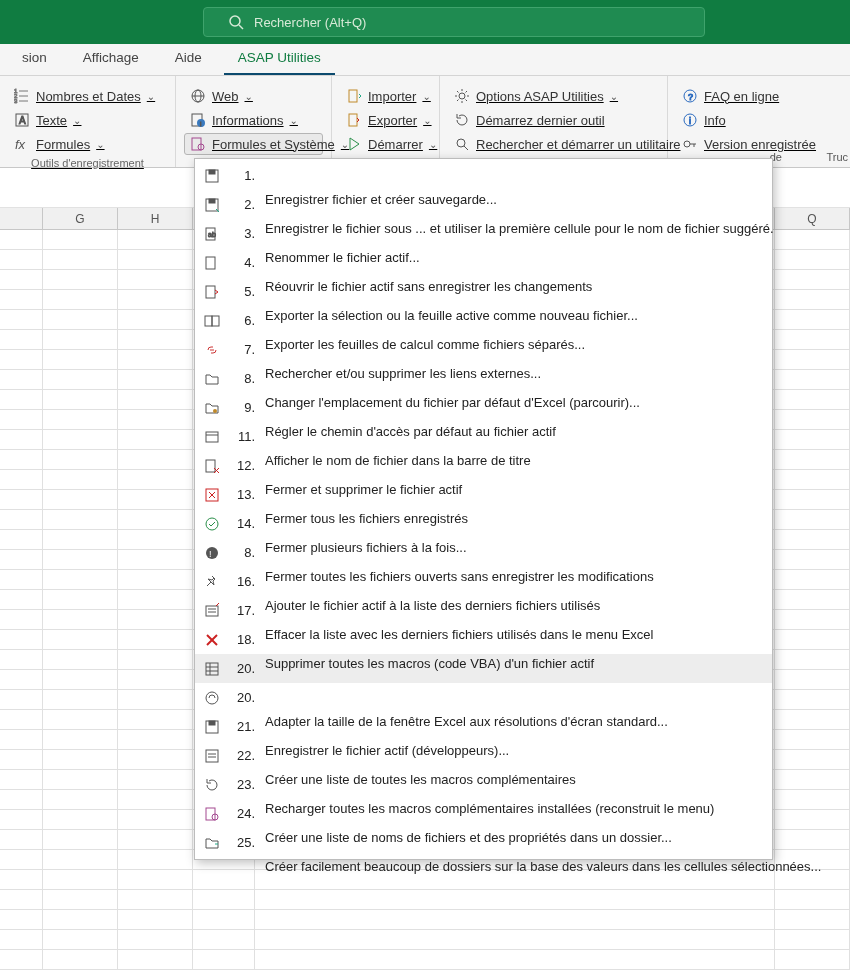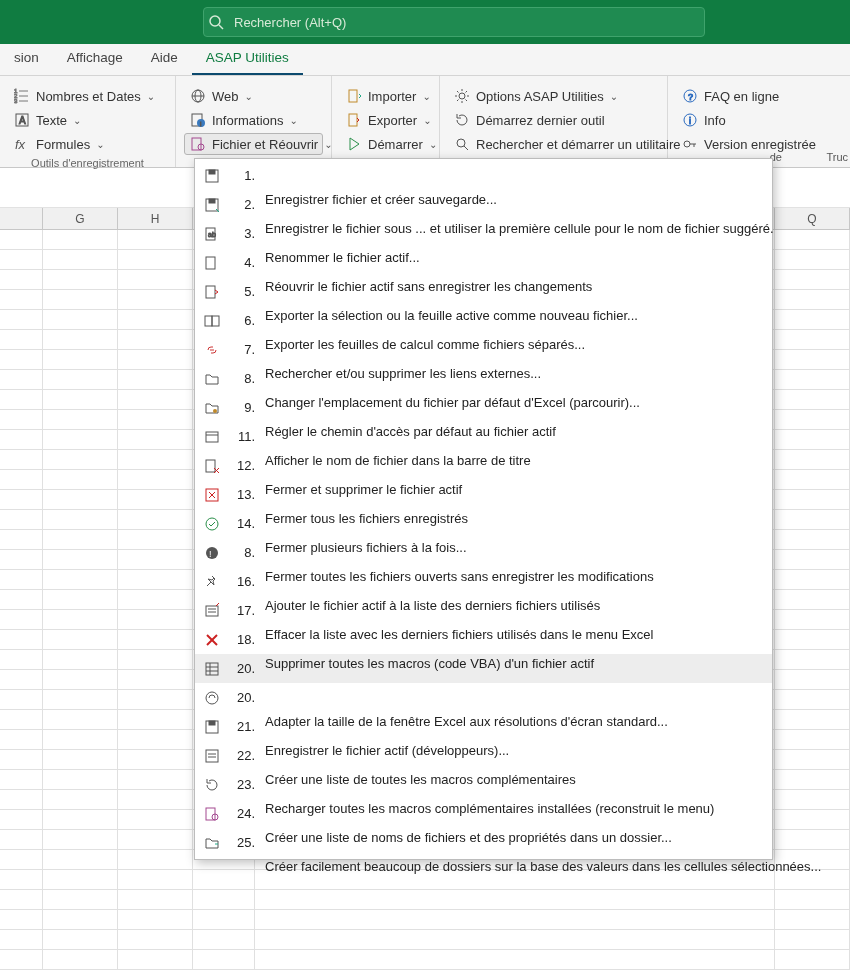--- a/index.html
+++ b/index.html
@@ -1,30 +1,30 @@
 <!DOCTYPE html>
 <html><head>
 <meta charset="utf-8">
 <style>
   * { box-sizing: border-box; margin: 0; padding: 0; font-family: "Segoe UI", Arial, sans-serif; }
   body { background: #fff; width: 850px; height: 978px; overflow: hidden; position: relative; }
 
   
   .titlebar { background: #107c41; height: 44px; display: flex; align-items: center; padding: 0 8px; }
-  .search-box { margin-left: 195px; width: 502px; height: 30px; background: #1f8b51; border: 1px solid #3fa36c; border-radius: 4px; display: flex; align-items: center; padding: 0 4px; gap: 10px; }
+  .search-box { margin-left: 195px; width: 502px; height: 30px; background: #1f8b51; border: 1px solid #3fa36c; border-radius: 4px; display: flex; align-items: center; padding: 0 24px; gap: 10px; }
   .search-box svg { width: 16px; height: 16px; }
   .search-text { color: #d7ead7; font-size: 13px; }
 
   
   .tabs { height: 32px; background: #f5f5f5; border-bottom: 1px solid #d4d4d4; display: flex; align-items: flex-end; padding-left: 0; }
-  .tab { padding: 2px 14px 8px; font-size: 13.5px; color: #444; cursor: pointer; border-bottom: 2px solid transparent; }
+  .tab { padding: 2px 14px 8px; font-size: 13.5px; color: #444; cursor: pointer; border-bottom: 2px solid transparent; margin-left: 8px; }
   .tab.active { border-bottom: 2px solid #0c4a6e; color: #107c41; font-weight: 400; }
 
   
-  .ribbon { background: #f5f5f5; border-bottom: 1px solid #c8c8c8; height: 92px; display: flex; position: relative; }
+  .ribbon { background: #f5f5f5; border-bottom: 1px solid #c8c8c8; height: 92px; display: flex; position: relative; text-decoration: underline; }
   .rgroup { border-right: 1px solid #d9d9d9; padding: 4px 8px 2px 8px; display: flex; flex-direction: column; }
   .rgroup-items { display: flex; flex-direction: column; gap: 2px; flex: 1; }
   .rgroup-label { font-size: 11px; color: #666; text-align: center; padding: 2px 0 0; }
   .rbtn { display: flex; align-items: center; gap: 6px; font-size: 13px; color: #333; padding: 3px 6px; border-radius: 3px; cursor: pointer; white-space: nowrap; }
   .rbtn.selected { background: #e9e9e9; border: 1px solid #b5b5b5; padding: 2px 5px; }
   .rbtn .caret { font-size: 10px; color: #555; }
   .ricon { width: 16px; height: 16px; display: inline-flex; align-items: center; justify-content: center; }
   .ricon svg { width: 16px; height: 16px; }
   .truncated-right { position: absolute; right: 2px; bottom: 4px; font-size: 11px; color: #555; }
   .truncated-de { position: absolute; right: 68px; bottom: 4px; font-size: 11px; color: #555; }
@@ -137,21 +137,21 @@
         <span>Informations</span>
           <span class="caret">⌄</span>
       </div>
       <div class="rbtn selected">
         <span class="ricon">
             <svg viewBox="0 0 16 16" fill="none" stroke="#a3488f">
               <rect x="2" y="2" width="9" height="12"></rect>
               <circle cx="11" cy="11" r="3"></circle>
             </svg>
           </span>
-        <span>Fichier et Réouvrir</span>
+        <span>Formules et Système</span>
           <span class="caret">⌄</span>
       </div>
     </div>
     <div class="rgroup-label">&nbsp;</div>
   </div>
 
   <div class="rgroup" style="width:108px">
     <div class="rgroup-items">
       <div style="height:3px"></div>
       <div class="rbtn">

